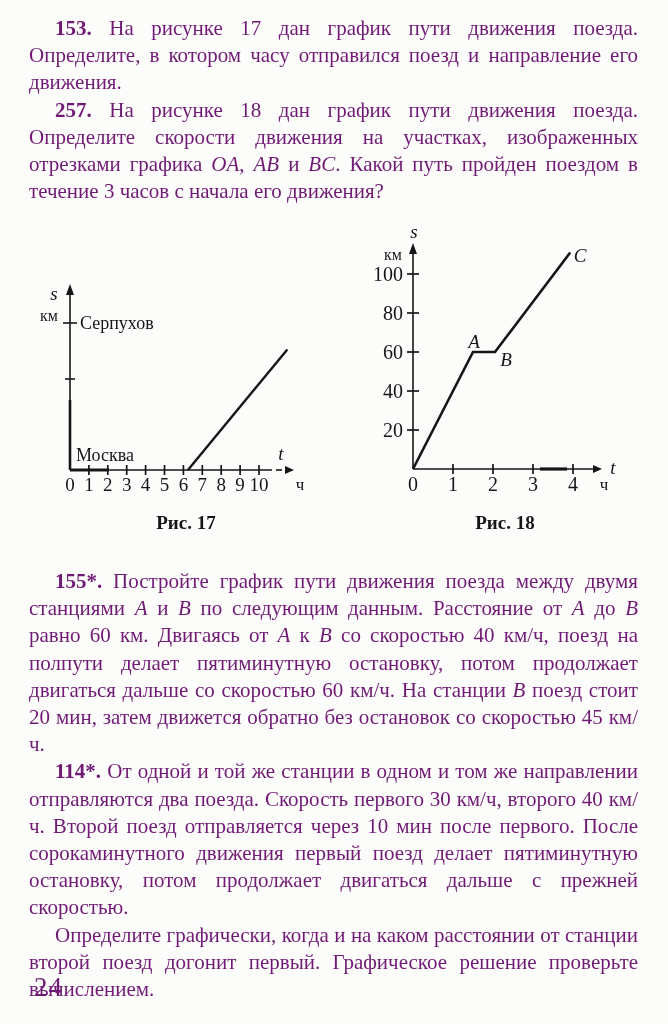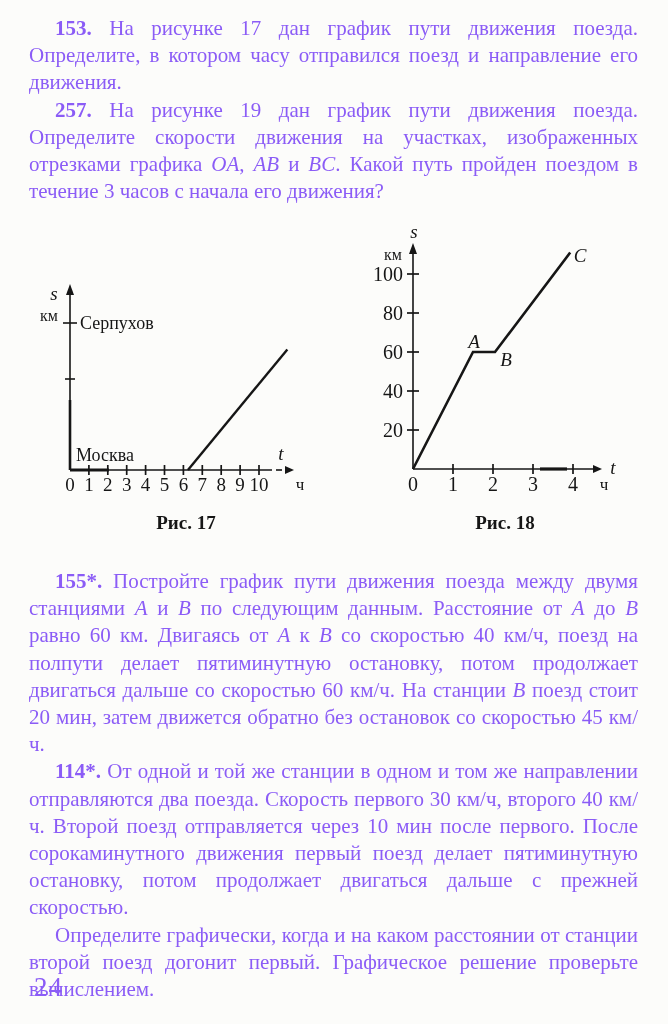--- a/index.html
+++ b/index.html
@@ -1,19 +1,19 @@
 <!DOCTYPE html>
 <html><head>
 <meta charset="utf-8">
 <style>
   html,body{margin:0;padding:0;background:#e8e8e8;}
   .page{
     position:relative;width:668px;height:1024px;margin:0 auto;
     background:#fcfcfa;overflow:hidden;
-    font-family:"Liberation Serif","DejaVu Serif",serif;color:#8b5cf6;
+    font-family:"Liberation Serif","DejaVu Serif",serif;color:#701a75;
   }
   .tblock{
     position:absolute;left:29px;width:609px;
     font-size:21px;line-height:27.2px;text-align:justify;
   }
   .tblock p{margin:0;text-indent:26px;hyphens:manual;}
   .b{font-weight:bold;}
   .i{font-style:italic;}
   #top-text{top:15px;}
   #bottom-text{top:568px;}
@@ -25,21 +25,21 @@
   .arrow{fill:#161616;stroke:none;}
   .cap{font-size:19px;font-weight:bold;}
 </style>
 </head>
 <body>
 
 <div class="page">
 
   <div class="tblock" id="top-text">
     <p><span class="b">153.</span><span> На рисунке 17 дан график пути движения поезда. Определите, в котором часу отправился поезд и направле­ние его движения.</span></p>
-    <p><span class="b">257.</span><span> На рисунке 19 дан график пути движения поезда. Определите скорости движения на участках, изображен­ных отрезками графика </span><span class="i">OA</span><span>, </span><span class="i">AB</span><span> и </span><span class="i">BC</span><span>. Какой путь пройден поездом в течение 3 часов с начала его движения?</span></p>
+    <p><span class="b">257.</span><span> На рисунке 18 дан график пути движения поезда. Определите скорости движения на участках, изображен­ных отрезками графика </span><span class="i">OA</span><span>, </span><span class="i">AB</span><span> и </span><span class="i">BC</span><span>. Какой путь пройден поездом в течение 3 часов с начала его движения?</span></p>
   </div>
 
   <svg id="fig17" width="310" height="312" viewBox="0 0 310 312" style="left:28px;top:224px">
     <g>
       <line class="axis" x1="42" y1="64" x2="42" y2="246"></line>
       <polygon class="arrow" points="38,71 42,60 46,71"></polygon>
       <line class="axis" x1="42" y1="246" x2="244" y2="246"></line>
       <line class="axis" x1="248" y1="246" x2="254" y2="246"></line>
       <polygon class="arrow" points="257,242 266,246 257,250"></polygon>
       <line class="axis-bold" x1="42" y1="176" x2="42" y2="246" stroke-width="2.6"></line>

